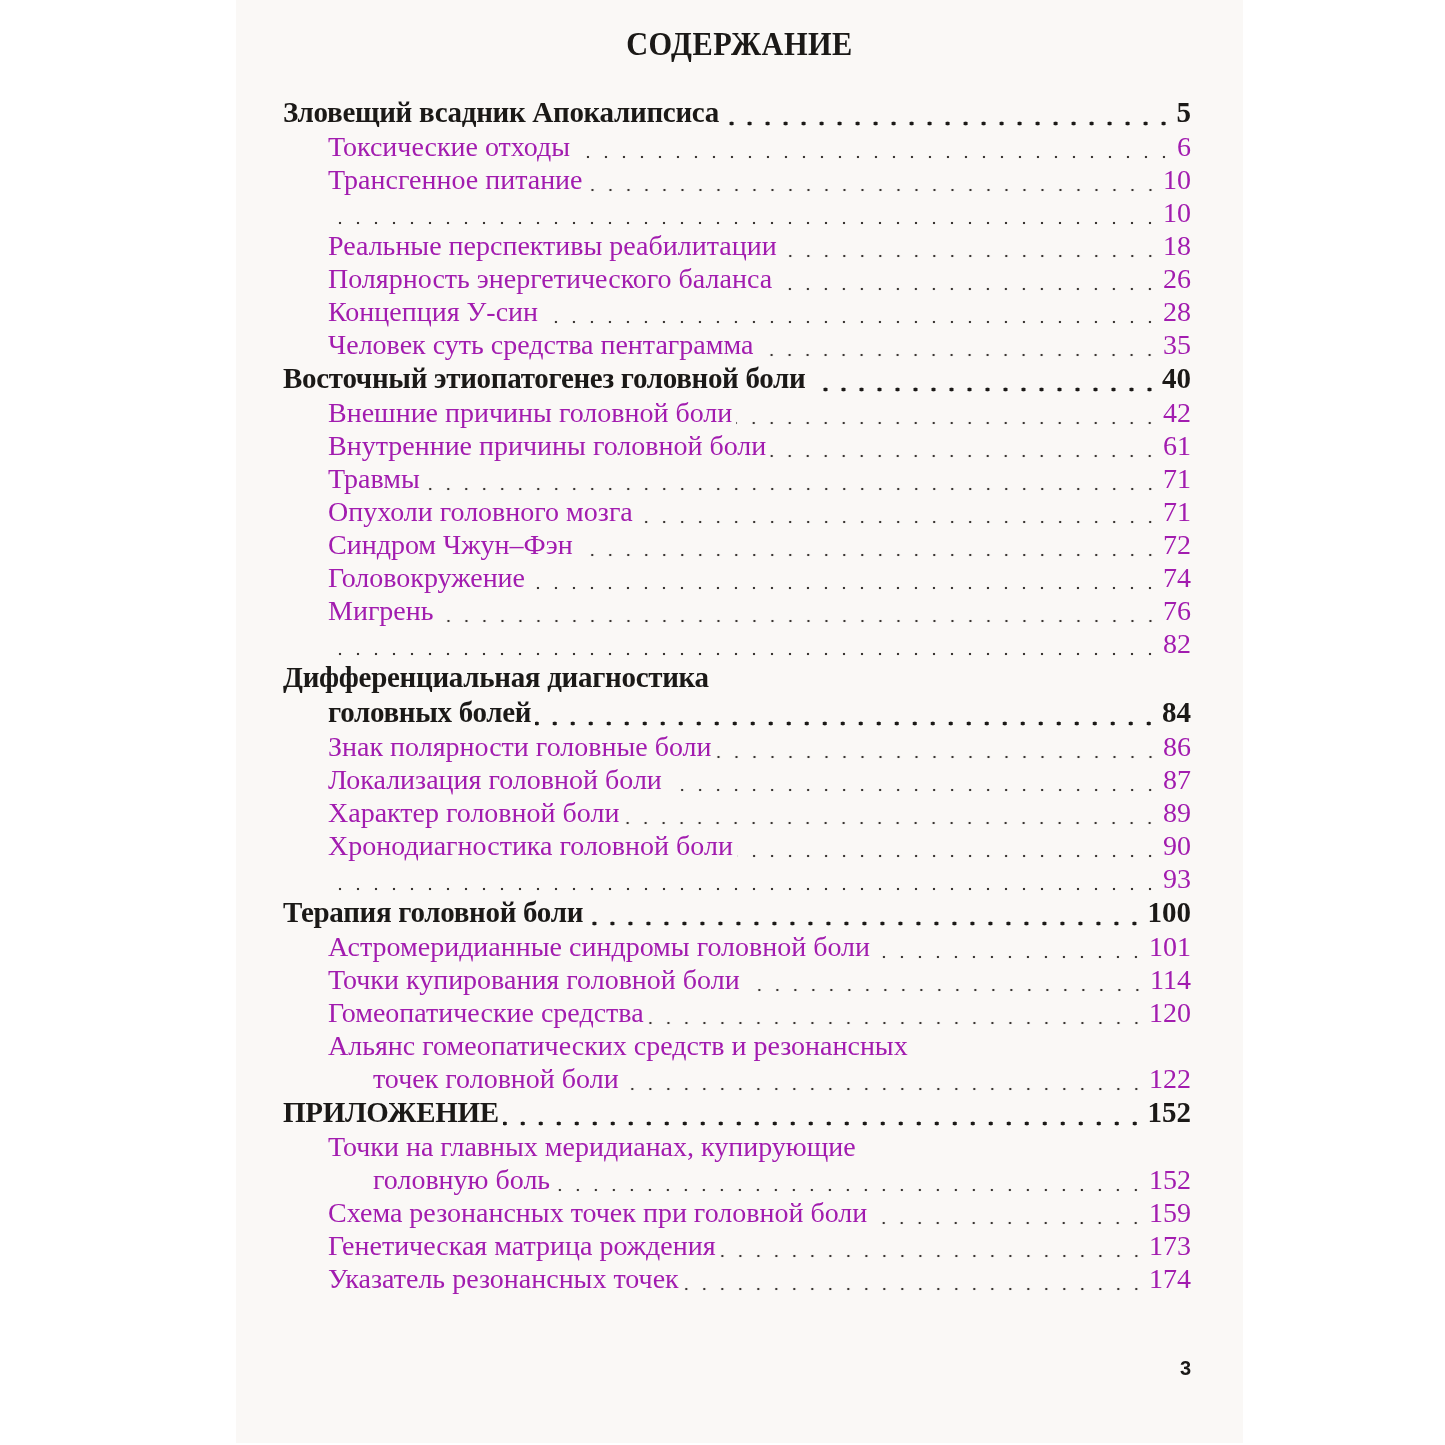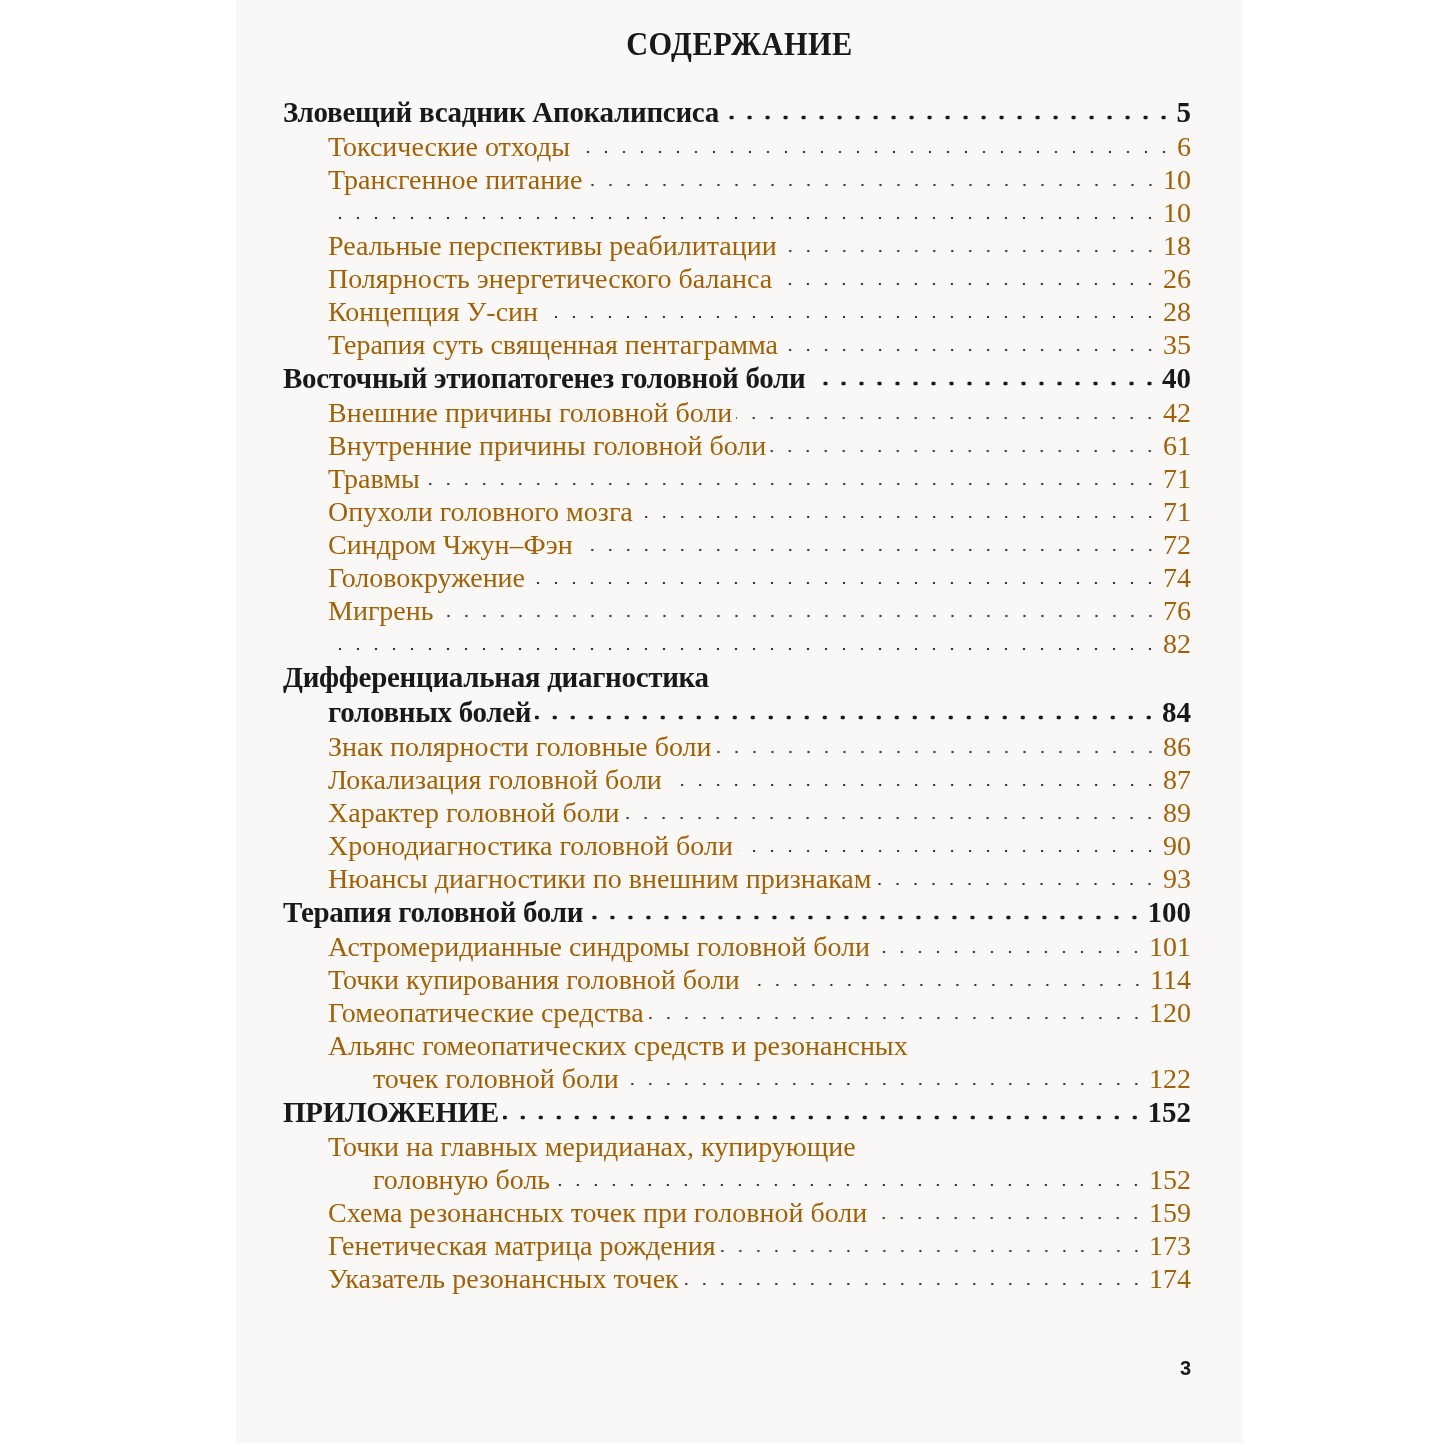--- a/index.html
+++ b/index.html
@@ -36,39 +36,39 @@
     }
     .toc {
       position: absolute;
       left: 47px;
       top: 95px;
       width: 908px;
     }
     .row {
       position: relative;
       display: flex;
-      align-items: flex-start;
+      align-items: flex-end;
       height: 33px;
       line-height: 33px;
       white-space: nowrap;
     }
     .row.chapter {
       font-weight: bold;
       font-size: 29px;
       height: 35px;
       line-height: 35px;
     }
     .row.chapter .label {
       transform-origin: left center;
       letter-spacing: -0.3px;
     }
     .row.section {
       font-size: 28px;
       padding-left: 45px;
-      color: #a16207;
+      color: #a21caf;
     }
     .row.cont {
       padding-left: 90px;
     }
     .row.chapter.cont {
       padding-left: 45px;
       font-family: Liberation Serif, serif;
     }
     .label {
       flex: 0 0 auto;
@@ -141,21 +141,21 @@
       <span class="label">Полярность энергетического баланса</span>
       <span class="leader"></span>
       <span class="num">26</span>
     </div>
     <div class="row section">
       <span class="label">Концепция У-син</span>
       <span class="leader"></span>
       <span class="num">28</span>
     </div>
     <div class="row section">
-      <span class="label">Терапия суть священная пентаграмма</span>
+      <span class="label">Человек суть средства пентаграмма</span>
       <span class="leader"></span>
       <span class="num">35</span>
     </div>
 
     <div class="row chapter">
       <span class="label">Восточный этиопатогенез головной боли</span>
       <span class="leader"></span>
       <span class="num">40</span>
     </div>
     <div class="row section">
@@ -221,21 +221,20 @@
       <span class="label">Характер головной боли</span>
       <span class="leader"></span>
       <span class="num">89</span>
     </div>
     <div class="row section">
       <span class="label">Хронодиагностика головной боли</span>
       <span class="leader"></span>
       <span class="num">90</span>
     </div>
     <div class="row section">
-      <span class="label">Нюансы диагностики по внешним признакам</span>
       <span class="leader"></span>
       <span class="num">93</span>
     </div>
 
     <div class="row chapter">
       <span class="label">Терапия головной боли</span>
       <span class="leader"></span>
       <span class="num">100</span>
     </div>
     <div class="row section">

